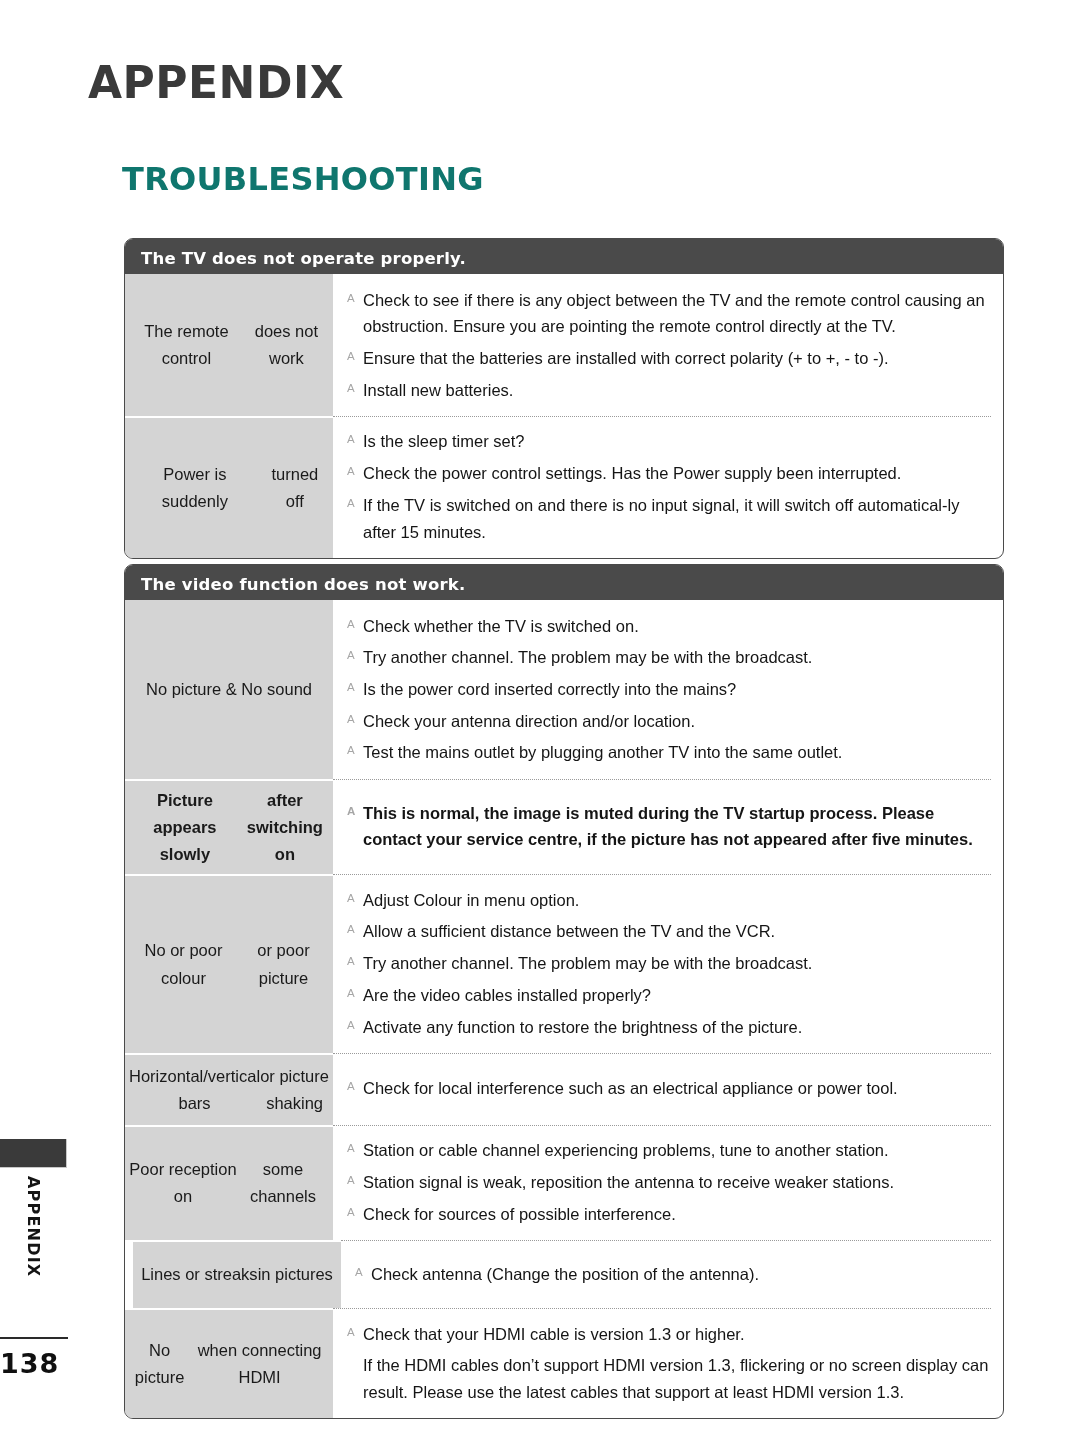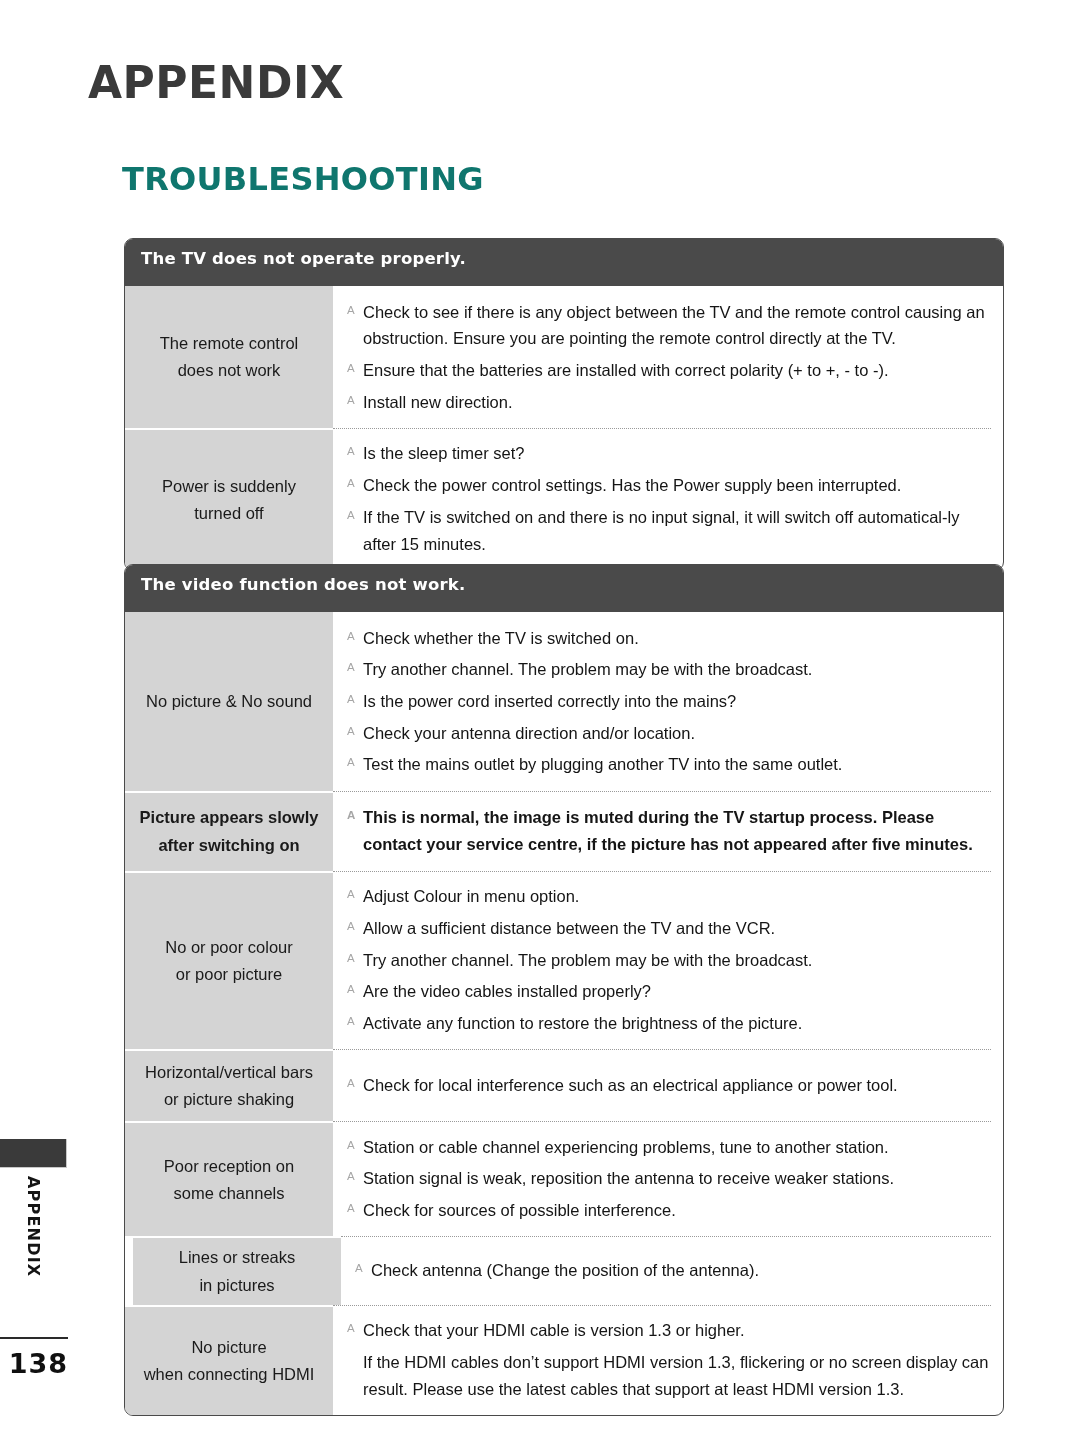--- a/index.html
+++ b/index.html
@@ -74,21 +74,21 @@
     top: 1337px;
     width: 68px;
     height: 2px;
     background: #2a2a2a;
   }
   #page-number {
     position: absolute;
     left: 0px;
     top: 1348px;
     width: 68px;
-    text-align: right;
+    text-align: left;
     font-size: 27px;
     font-weight: bold;
     letter-spacing: 1px;
     color: #101010;
     font-family: "DejaVu Sans", sans-serif;
   }
 
   
   .ts-table {
     position: absolute;
@@ -99,21 +99,21 @@
     border-radius: 9px;
     background: #ffffff;
     overflow: hidden;
   }
   .ts-header {
     background: #4a4a4a;
     color: #ffffff;
     font-size: 16.5px;
     font-weight: bold;
     letter-spacing: 0.2px;
-    padding: 10px 0 18px 16px;
+    padding: 10px 0 6px 16px;
     font-family: "DejaVu Sans", sans-serif;
   }
   .ts-body {
     display: block;
   }
   .ts-row {
     display: flex;
     align-items: stretch;
     position: relative;
   }
@@ -127,21 +127,21 @@
   }
   .ts-label {
     width: 208px;
     flex: 0 0 208px;
     background: #d4d4d4;
     color: #1a1a1a;
     font-size: 16.5px;
     line-height: 1.65;
     text-align: center;
     display: flex;
-    flex-direction: column;
+    flex-direction: row;
     align-items: center;
     justify-content: center;
     padding: 6px 4px;
     box-sizing: border-box;
     font-family: "Liberation Sans", sans-serif;
   }
   .ts-row + .ts-row .ts-label {
     border-top: 2px solid #ffffff;
   }
   .ts-sols {
@@ -202,21 +202,21 @@
           <div class="ts-item">
             <span class="marker">A</span>
             <span class="txt">Check to see if there is any object between the TV and the remote control causing an obstruction. Ensure you are pointing the remote control directly at the TV.</span>
           </div>
           <div class="ts-item">
             <span class="marker">A</span>
             <span class="txt">Ensure that the batteries are installed with correct polarity (+ to +, - to -).</span>
           </div>
           <div class="ts-item">
             <span class="marker">A</span>
-            <span class="txt">Install new direction.</span>
+            <span class="txt">Install new batteries.</span>
           </div>
         </div>
       </div>
       <div class="ts-row" style="min-height: 122px;">
         <div class="ts-label">
           <div>Power is suddenly</div>
           <div>turned off</div>
         </div>
         <div class="ts-sols">
           <div class="ts-item">

